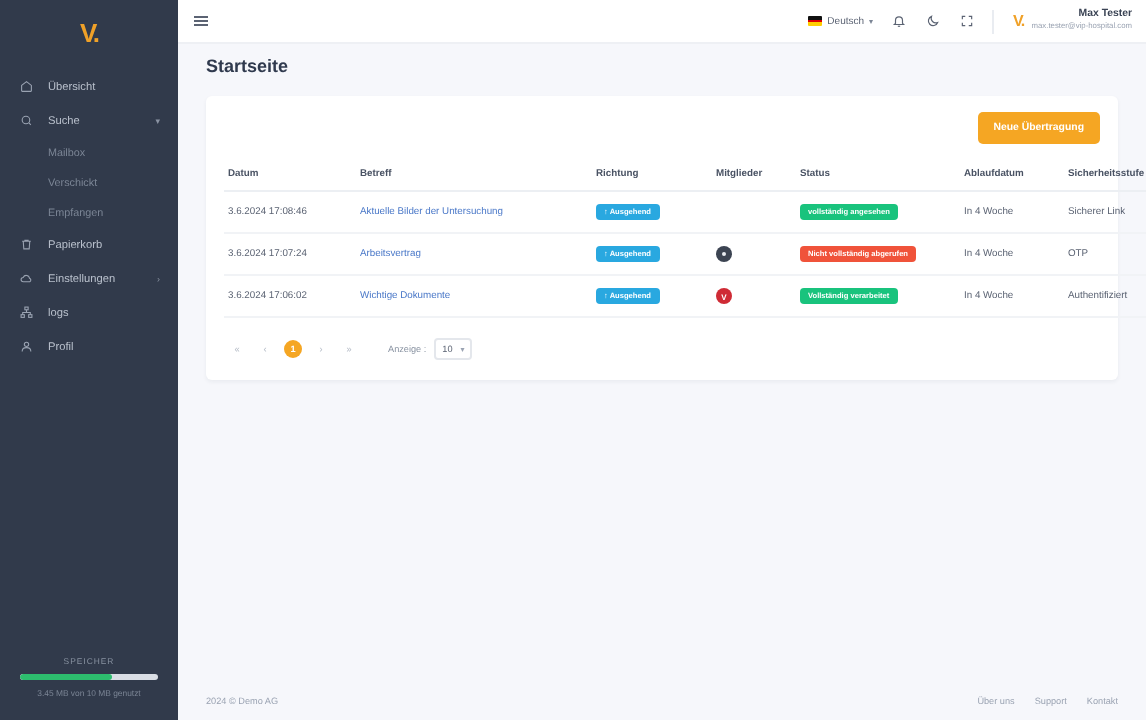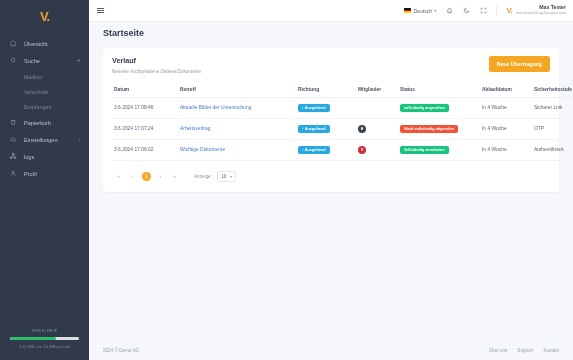--- a/index.html
+++ b/index.html
@@ -335,24 +335,20 @@
       </div>
     </header>
 
     <div class="pagehead">
       <h1 class="pagetitle">Startseite</h1>
     </div>
 
     <div class="content">
       <section class="card">
         <div class="card-head">
-          <div>
-            <div class="card-title">Verlauf</div>
-            <div class="card-sub">Neueste hochgeladene Dateien/Dokumente</div>
-          </div>
           <button class="primary-btn">Neue Übertragung</button>
         </div>
 
         <table>
           <colgroup>
             <col class="c-date">
               <col class="c-subj">
               <col class="c-dir">
               <col class="c-mem">
             <col class="c-status">

